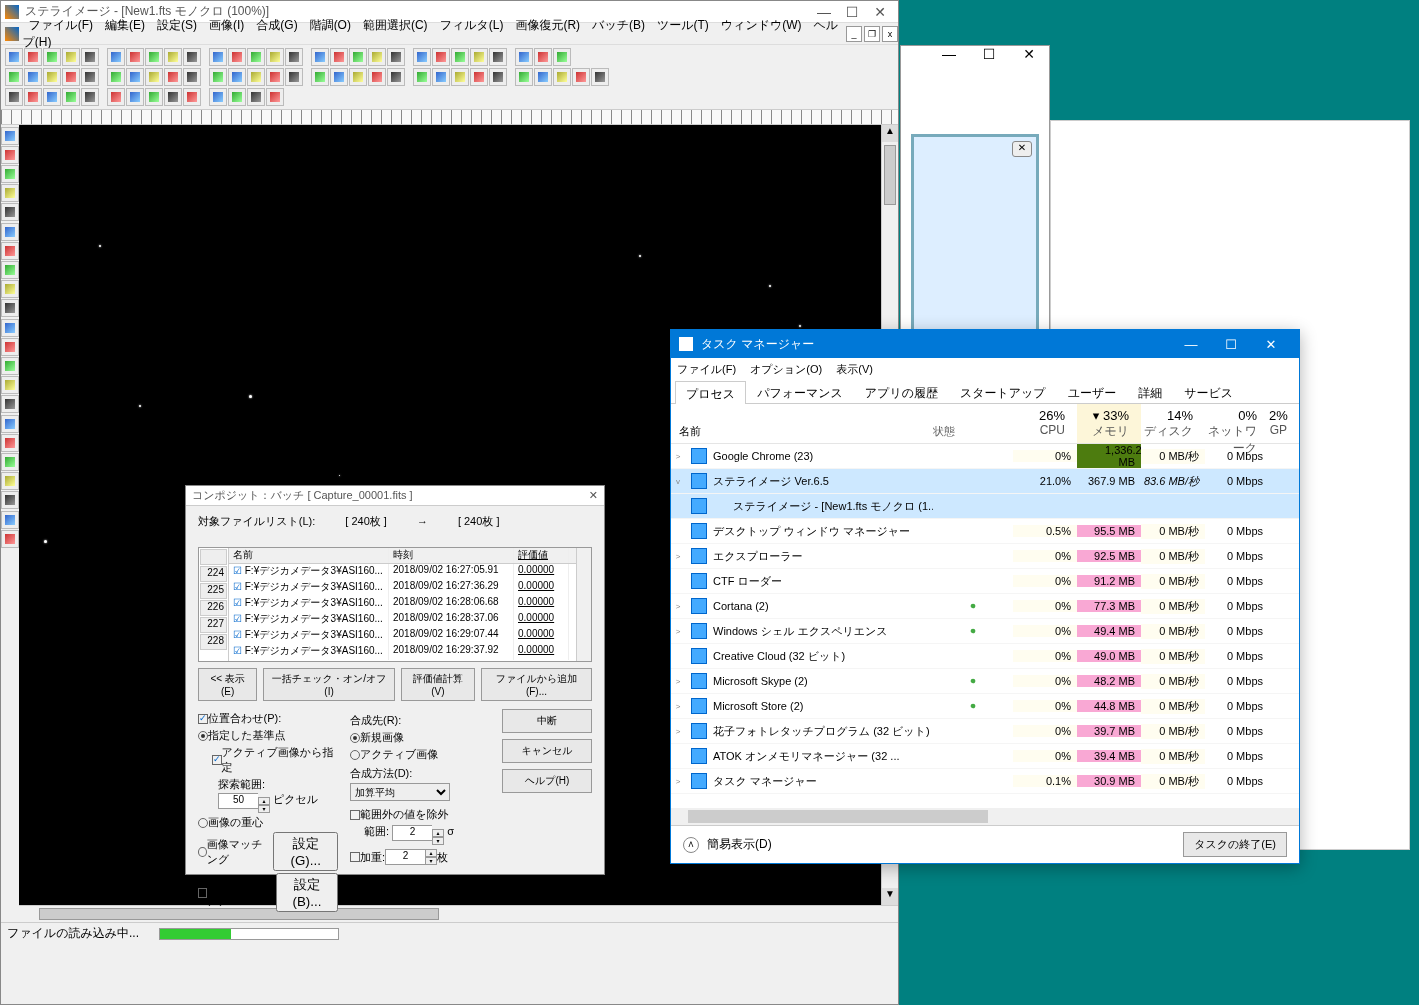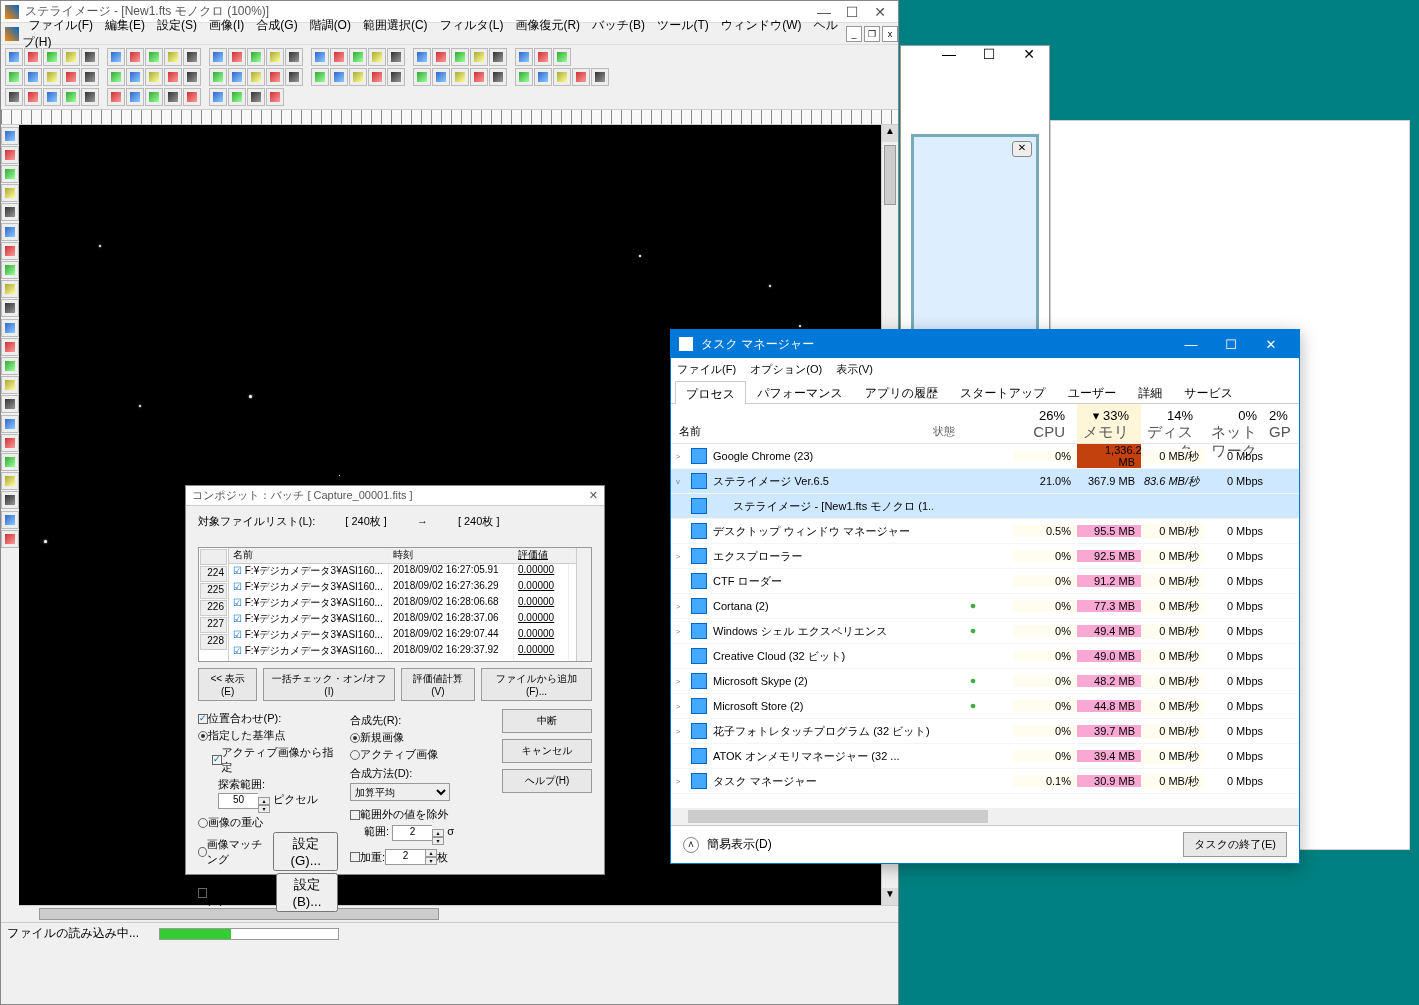--- a/index.html
+++ b/index.html
@@ -98,36 +98,36 @@
 .tm-menu { height: 22px; display: flex; align-items: center; font-size: 11px; padding: 0 6px; gap: 14px; }
 .tm-tabs { height: 24px; display: flex; border-bottom: 1px solid #ccc; padding: 0 4px; font-size: 12px; }
 .tm-tabs .tab { padding: 4px 10px 0; border: 1px solid transparent; border-bottom: none; }
 .tm-tabs .tab.active { border-color: #ccc; background: #fff; position: relative; top: 1px; }
 .tm-head { display: flex; height: 40px; border-bottom: 1px solid #e5e5e5; font-size: 11px; }
 .tm-head .nm { flex: 1; display: flex; align-items: flex-end; padding: 0 8px 4px; }
 .tm-head .st { width: 80px; display:flex; align-items:flex-end; padding-bottom:4px; color:#666; }
 .tm-head .col { width: 64px; text-align: right; padding: 4px 12px 4px 0; }
 .tm-head .col.sort { background: #fdf6d9; }
 .tm-head .pct { font-size: 13px; }
-.tm-head .lbl { font-size: 15px; color: #555; }
+.tm-head .lbl { font-size: 12px; color: #555; }
 .tm-body { flex: 1; overflow: hidden; }
 .tm-row { display: flex; height: 25px; align-items: center; border-bottom: 1px solid #f5f5f5; font-size: 11px; }
 .tm-row.sel { background: #cde8ff; }
 .tm-row .exp { width: 14px; text-align: center; color: #888; font-size: 8px; }
 .tm-row .ico { width: 16px; height: 16px; margin: 0 6px; background: #4af; border: 1px solid #06c; }
 .tm-row .nm { flex: 1; overflow: hidden; white-space: nowrap; }
 .tm-row .st { width: 80px; color: #4a4; font-size: 10px; text-align: center; }
 .tm-row .col { width: 64px; text-align: right; padding-right: 6px; font-size: 11px; }
 .tm-row .c-cpu { background: #fffdf0; }
 .tm-row .c-mem { background: #f9a8d4; }
 .tm-row .c-dsk { background: #fffdf0; }
 .tm-row .c-gpu { background: #fffef5; }
 .tm-row.sel .col { background: transparent !important; }
 .tm-row .c-cpu.hi { background: #ffefb3; }
-.tm-row .c-mem.hi { background: #c2410c; padding-left: 28px; }
+.tm-row .c-mem.hi { background: #4d7c0f; padding-left: 28px; }
 .tm-row .c-dsk.hi { background: #ffe28a; font-style: italic; }
 .tm-row.child .nm { padding-left: 20px; }
 .tm-hscroll { height: 17px; background: #f0f0f0; position: relative; }
 .tm-hscroll .thumb { position:absolute; left:17px; top:2px; bottom:2px; width:300px; background:#ccc; }
 .tm-foot { height: 38px; border-top: 1px solid #ccc; display: flex; align-items: center; padding: 0 12px; }
 .tm-foot .circ { width: 16px; height: 16px; border: 1px solid #888; border-radius: 50%; margin-right: 8px; text-align:center; font-size:10px; line-height:14px; }
 .tm-foot button { margin-left: auto; font-size: 11px; padding: 4px 10px; background: #e8e8e8; border: 1px solid #999; }
 .ico-chrome{background:radial-gradient(circle,#fff 30%,#ea4335 31% 55%,#34a853 56% 80%,#4285f4 81%);}
 .ico-stella{background:linear-gradient(45deg,#f80,#06c);}
 .ico-folder{background:#ffd75e;border-color:#c90;}

